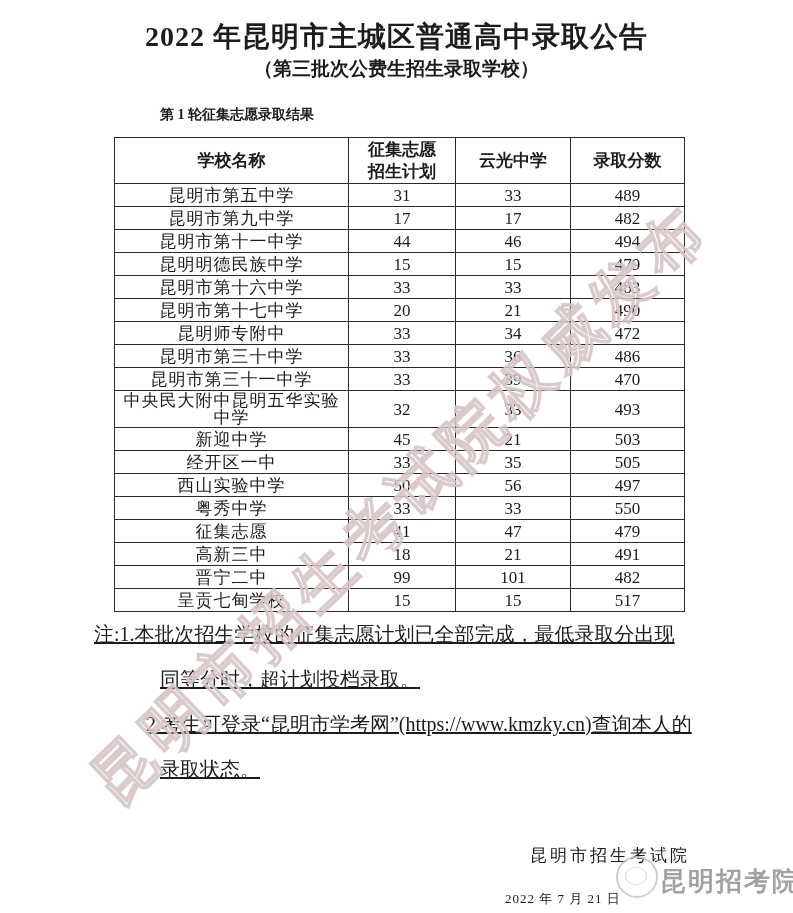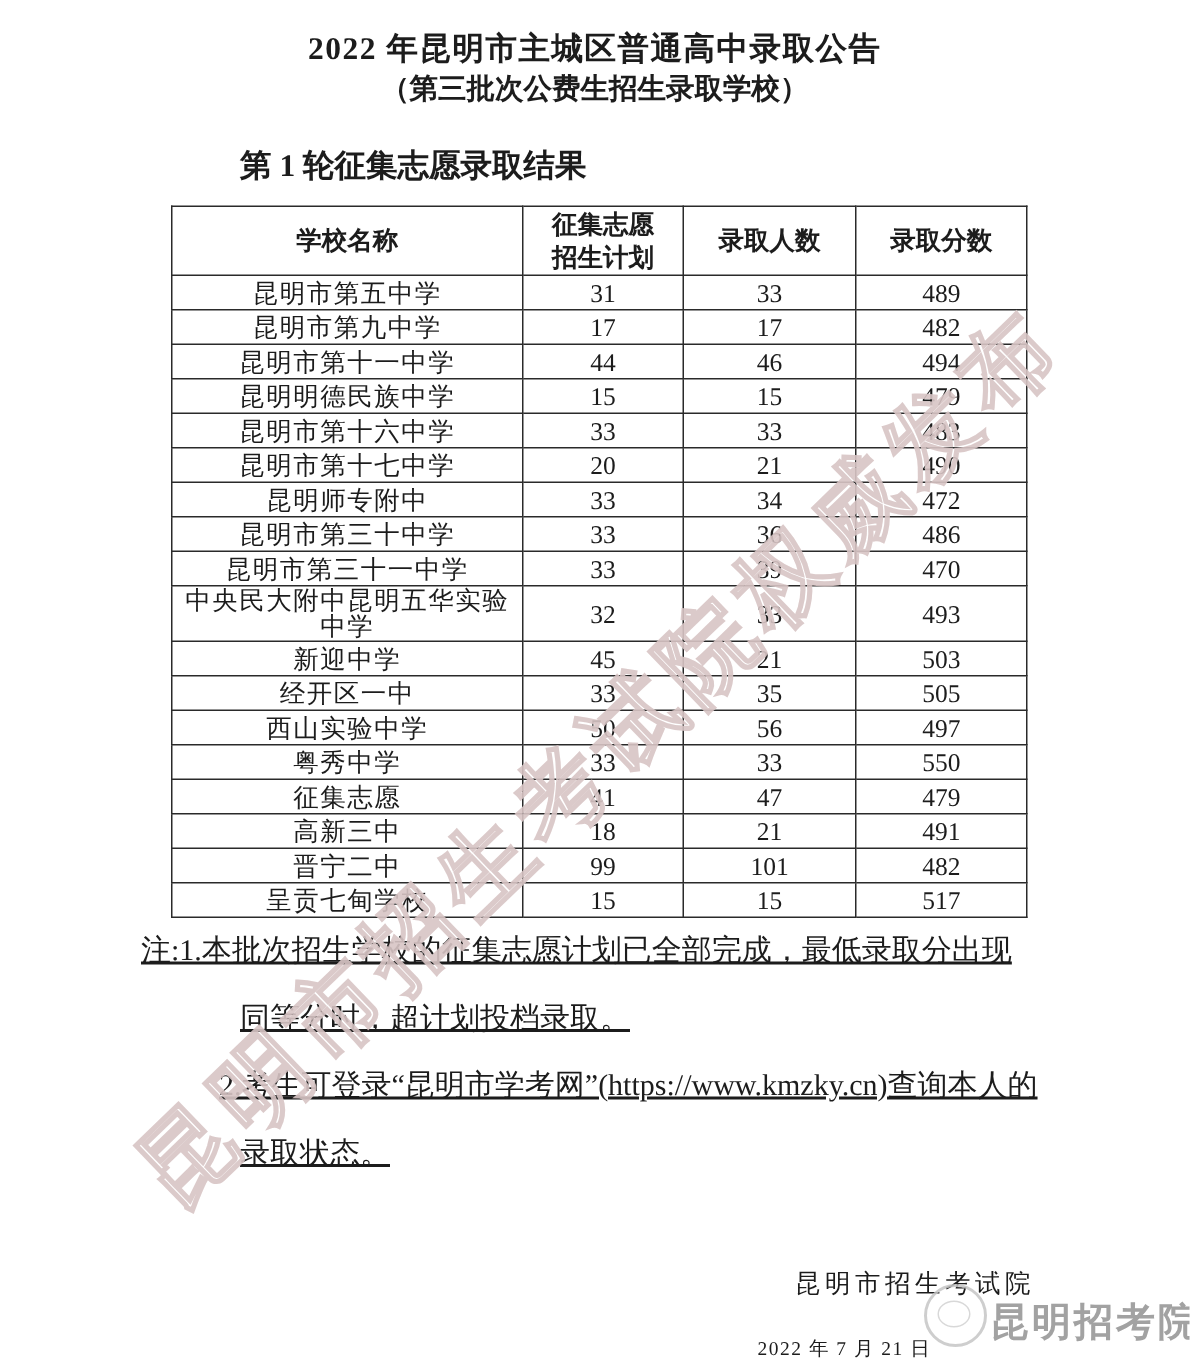--- a/index.html
+++ b/index.html
@@ -9,32 +9,32 @@
     background: #ffffff;
     font-family: "Liberation Serif", "DejaVu Serif", serif;
     color: #1c1c1c;
     overflow: hidden;
   }
   .content { position: relative; z-index: 2; }
 
   .doc-title {
     margin-top: 18px;
     text-align: center;
-    font-size: 21px;
+    font-size: 28px;
     font-weight: bold;
     letter-spacing: 1px;
   }
   .doc-subtitle {
     text-align: center;
     font-size: 19px;
     font-weight: bold;
   }
   .section-heading {
     margin: 24px 0 13px 160px;
-    font-size: 21px;
+    font-size: 14px;
     font-weight: bold;
   }
 
   table.results {
     margin-left: 114px;
     width: 570px;
     border-collapse: collapse;
     table-layout: fixed;
     font-size: 17px;
     padding-left: 37px;
@@ -122,21 +122,21 @@
         <col class="c3">
         <col class="c4">
     </colgroup>
     <thead>
       <tr>
         <th>学校名称</th>
         <th>
           <div>征集志愿</div>
           <div>招生计划</div>
         </th>
-        <th>录取人数</th>
+        <th>云光中学</th>
         <th>录取分数</th>
       </tr>
     </thead>
     <tbody>
         <tr>
           <td class="td-school">昆明市第五中学</td>
           <td class="td-plan">31</td>
           <td class="td-admitted">33</td>
           <td class="td-score">489</td>
         </tr>

